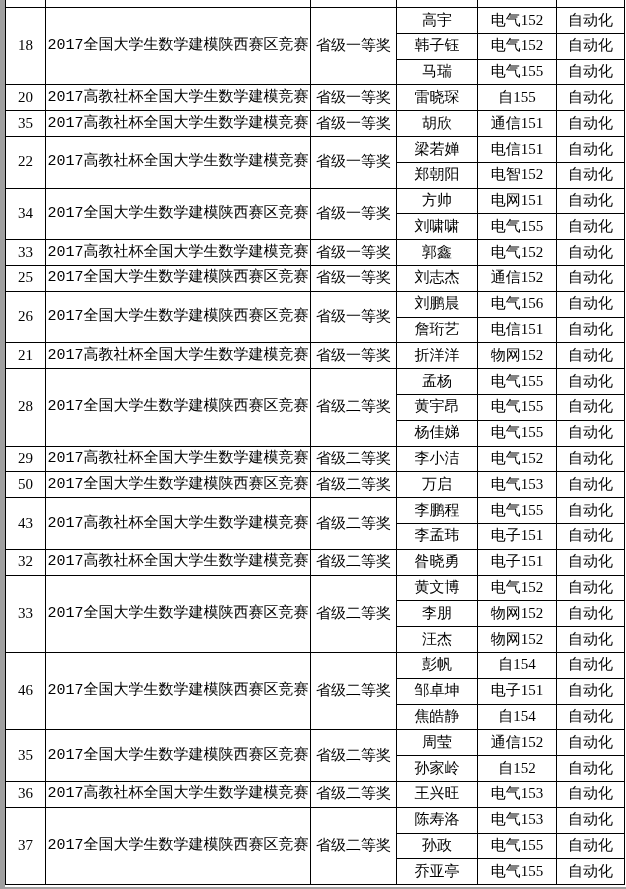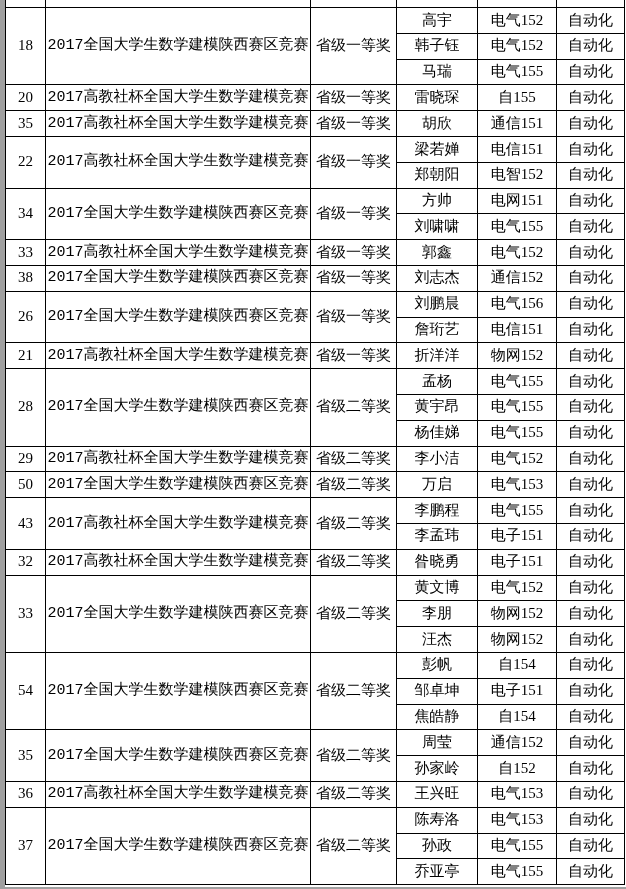--- a/index.html
+++ b/index.html
@@ -139,21 +139,21 @@
         </tr>
         <tr class="data-row">
           <td class="row-number-cell">33</td>
           <td class="competition-cell">2017高教社杯全国大学生数学建模竞赛</td>
           <td class="award-cell">省级一等奖</td>
           <td class="student-name-cell">郭鑫</td>
           <td class="class-cell">电气152</td>
           <td class="major-cell">自动化</td>
         </tr>
         <tr class="data-row">
-          <td class="row-number-cell">38</td>
+          <td class="row-number-cell">25</td>
           <td class="competition-cell">2017全国大学生数学建模陕西赛区竞赛</td>
           <td class="award-cell">省级一等奖</td>
           <td class="student-name-cell">刘志杰</td>
           <td class="class-cell">通信152</td>
           <td class="major-cell">自动化</td>
         </tr>
         <tr class="data-row">
           <td class="row-number-cell" rowspan="2">26</td>
           <td class="competition-cell" rowspan="2">2017全国大学生数学建模陕西赛区竞赛</td>
           <td class="award-cell" rowspan="2">省级一等奖</td>
@@ -241,21 +241,21 @@
           <td class="student-name-cell">李朋</td>
           <td class="class-cell">物网152</td>
           <td class="major-cell">自动化</td>
         </tr>
         <tr class="data-row">
           <td class="student-name-cell">汪杰</td>
           <td class="class-cell">物网152</td>
           <td class="major-cell">自动化</td>
         </tr>
         <tr class="data-row">
-          <td class="row-number-cell" rowspan="3">54</td>
+          <td class="row-number-cell" rowspan="3">46</td>
           <td class="competition-cell" rowspan="3">2017全国大学生数学建模陕西赛区竞赛</td>
           <td class="award-cell" rowspan="3">省级二等奖</td>
           <td class="student-name-cell">彭帆</td>
           <td class="class-cell">自154</td>
           <td class="major-cell">自动化</td>
         </tr>
         <tr class="data-row">
           <td class="student-name-cell">邹卓坤</td>
           <td class="class-cell">电子151</td>
           <td class="major-cell">自动化</td>

